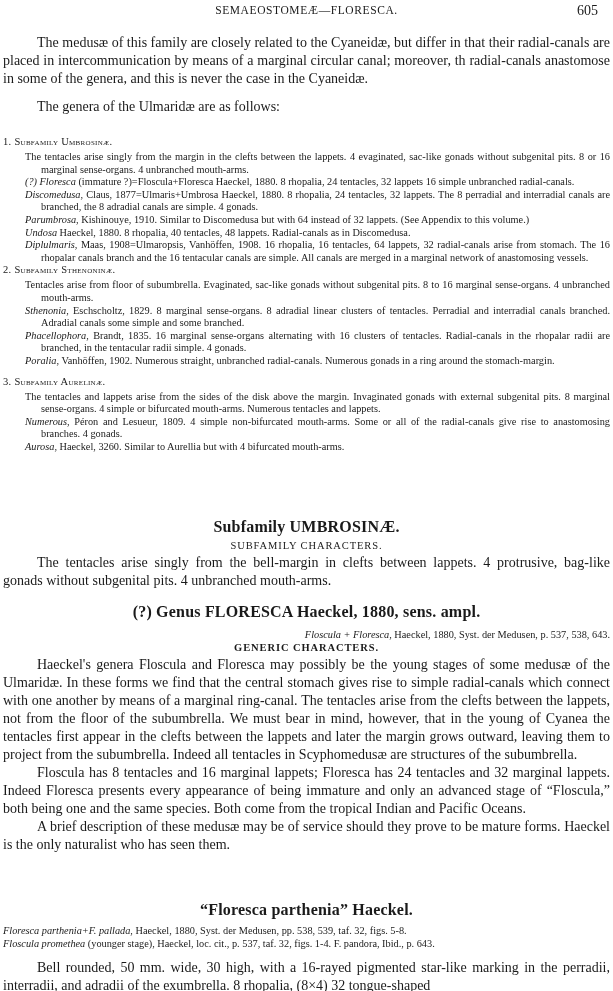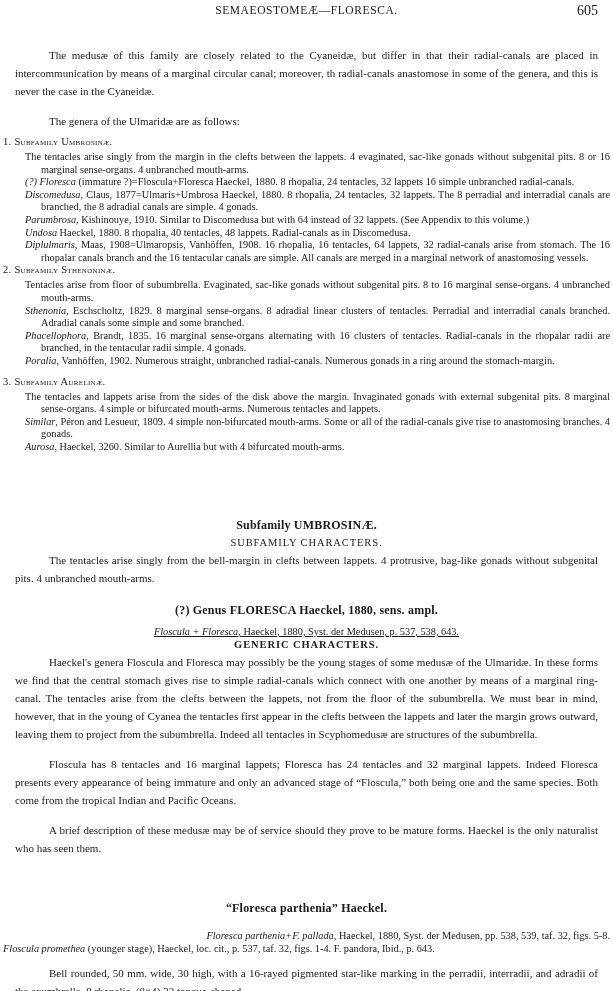--- a/index.html
+++ b/index.html
@@ -10,31 +10,31 @@
   .page { position: absolute; left: 0; top: 0; width: 613px; }
   .running-head {
     position: absolute; top: 3px; left: 0; width: 600px; height: 16px;
   }
   .running-title {
     position: absolute; left: 0; width: 613px; text-align: center;
     font-size: 11.5px; letter-spacing: 0.6px; top: 1px;
   }
   .page-number { position: absolute; right: 2px; top: 0; font-size: 14px; }
 
-  .body-text { font-size: 11px; line-height: 18px; text-align: justify; margin: 12px; }
+  .body-text { font-size: 14px; line-height: 18px; text-align: justify; margin: 0; }
   .indent { text-indent: 34px; }
   .small { font-size: 10.3px; line-height: 12.6px; text-align: justify; margin: 0; }
   i { font-style: italic; }
 
   .block { position: absolute; left: 3px; width: 607px; }
   .subfam-head { font-size: 10.5px; font-variant: small-caps; letter-spacing: 0.3px; margin: 0; }
   .entry { padding-left: 38px; text-indent: -16px; margin: 0; }
 
   .center { text-align: center; }
-  .bold-head { font-family: "Liberation Serif", serif; font-weight: bold; font-size: 12px; letter-spacing: 0.2px; }
+  .bold-head { font-family: "Liberation Serif", serif; font-weight: bold; font-size: 16px; letter-spacing: 0.2px; }
   .caps-head { font-size: 10.5px; letter-spacing: 0.9px; }
 </style>
 </head>
 <body>
 
 <div class="page">
 
   <div class="running-head">
     <div class="running-title">SEMAEOSTOMEÆ—FLORESCA.</div>
     <div class="page-number">605</div>
@@ -56,39 +56,39 @@
     <p class="small entry"><i>Diplulmaris</i><span>, Maas, 1908=Ulmaropsis, Vanhöffen, 1908.</span><span>  16 rhopalia, 16 tentacles, 64 lappets, 32 radial-canals arise from stomach.  The 16 rhopalar canals branch and the 16 tentacular canals are simple.  All canals are merged in a marginal network of anastomosing vessels.</span></p>
 
     <p class="subfam-head" style="">2. Subfamily Sthenoninæ.</p>
     <p class="small entry" style="margin-top:4px;">Tentacles arise from floor of subumbrella.  Evaginated, sac-like gonads without subgenital pits.  8 to 16 marginal sense-organs.  4 unbranched mouth-arms.</p>
     <p class="small entry"><i>Sthenonia</i><span>, Eschscholtz, 1829.</span><span>  8 marginal sense-organs.  8 adradial linear clusters of tentacles.  Perradial and interradial canals branched.  Adradial canals some simple and some branched.</span></p>
     <p class="small entry"><i>Phacellophora</i><span>, Brandt, 1835.</span><span>  16 marginal sense-organs alternating with 16 clusters of tentacles.  Radial-canals in the rhopalar radii are branched, in the tentacular radii simple.  4 gonads.</span></p>
     <p class="small entry"><i>Poralia</i><span>, Vanhöffen, 1902.</span><span>  Numerous straight, unbranched radial-canals.  Numerous gonads in a ring around the stomach-margin.</span></p>
 
     <p class="subfam-head" style="margin-top:8px;">3. Subfamily Aurelinæ.</p>
     <p class="small entry" style="margin-top:4px;">The tentacles and lappets arise from the sides of the disk above the margin.  Invaginated gonads with external subgenital pits.  8 marginal sense-organs.  4 simple or bifurcated mouth-arms.  Numerous tentacles and lappets.</p>
-    <p class="small entry"><i>Similar</i><span>, Péron and Lesueur, 1809.</span><span>  4 simple non-bifurcated mouth-arms.  Some or all of the radial-canals give rise to anastomosing branches.  4 gonads.</span></p>
+    <p class="small entry"><i>Numerous</i><span>, Péron and Lesueur, 1809.</span><span>  4 simple non-bifurcated mouth-arms.  Some or all of the radial-canals give rise to anastomosing branches.  4 gonads.</span></p>
     <p class="small entry"><i>Aurosa</i><span>, Haeckel, 3260.</span><span>  Similar to Aurellia but with 4 bifurcated mouth-arms.</span></p>
   </div>
 
   <div class="block" style="top:518px;">
     <div class="center bold-head">Subfamily UMBROSINÆ.</div>
     <div class="center caps-head" style="margin-top:4px;">SUBFAMILY CHARACTERS.</div>
     <p class="body-text indent" style="margin-top:3px;">The tentacles arise singly from the bell-margin in clefts between lappets.  4 protrusive, bag-like gonads without subgenital pits.  4 unbranched mouth-arms.</p>
   </div>
 
   <div class="block" style="top:603px;">
     <div class="center bold-head">(?) Genus FLORESCA Haeckel, 1880, sens. ampl.</div>
-    <p class="small" style="margin-top:8px; text-align:center;text-decoration:underline;"><i>Floscula + Floresca</i><span>, Haeckel, 1880, Syst. der Medusen, p. 537, 538, 643.</span></p>
+    <p class="small" style="margin-top:8px; text-align:right;"><i>Floscula + Floresca</i><span>, Haeckel, 1880, Syst. der Medusen, p. 537, 538, 643.</span></p>
     <div class="center caps-head" style="font-weight:bold;">GENERIC CHARACTERS.</div>
     <p class="body-text indent" style="margin-top:3px;">Haeckel's genera Floscula and Floresca may possibly be the young stages of some medusæ of the Ulmaridæ.  In these forms we find that the central stomach gives rise to simple radial-canals which connect with one another by means of a marginal ring-canal.  The tentacles arise from the clefts between the lappets, not from the floor of the subumbrella.  We must bear in mind, however, that in the young of Cyanea the tentacles first appear in the clefts between the lappets and later the margin grows outward, leaving them to project from the subumbrella.  Indeed all tentacles in Scyphomedusæ are structures of the subumbrella.</p>
     <p class="body-text indent">Floscula has 8 tentacles and 16 marginal lappets;  Floresca has 24 tentacles and 32 marginal lappets.  Indeed Floresca presents every appearance of being immature and only an advanced stage of “Floscula,” both being one and the same species.  Both come from the tropical Indian and Pacific Oceans.</p>
     <p class="body-text indent">A brief description of these medusæ may be of service should they prove to be mature forms.  Haeckel is the only naturalist who has seen them.</p>
   </div>
 
   <div class="block" style="top:901px;">
     <div class="center bold-head">“Floresca parthenia” Haeckel.</div>
-    <p class="small" style="margin-top:14px; text-align:right;"><i>Floresca parthenia+F. pallada</i><span>, Haeckel, 1880, Syst. der Medusen, pp. 538, 539, taf. 32, figs. 5-8.</span></p>
+    <p class="small" style="margin-top:6px; text-align:left;"><i>Floresca parthenia+F. pallada</i><span>, Haeckel, 1880, Syst. der Medusen, pp. 538, 539, taf. 32, figs. 5-8.</span></p>
     <p class="small" style="text-align:left;"><i>Floscula promethea</i><span> (younger stage), Haeckel, loc. cit., p. 537, taf. 32, figs. 1-4.  F. pandora, Ibid., p. 643.</span></p>
     <p class="body-text indent" style="margin-top:9px;">Bell rounded, 50 mm. wide, 30 high, with a 16-rayed pigmented star-like marking in the perradii, interradii, and adradii of the exumbrella.  8 rhopalia, (8×4) 32 tongue-shaped</p>
   </div>
 
 </div>
 
 </body></html>

